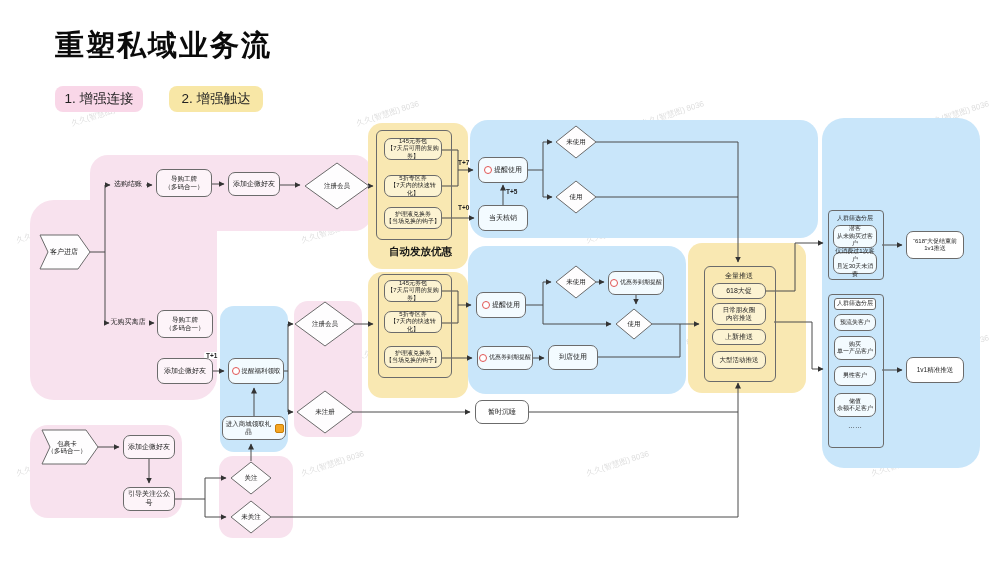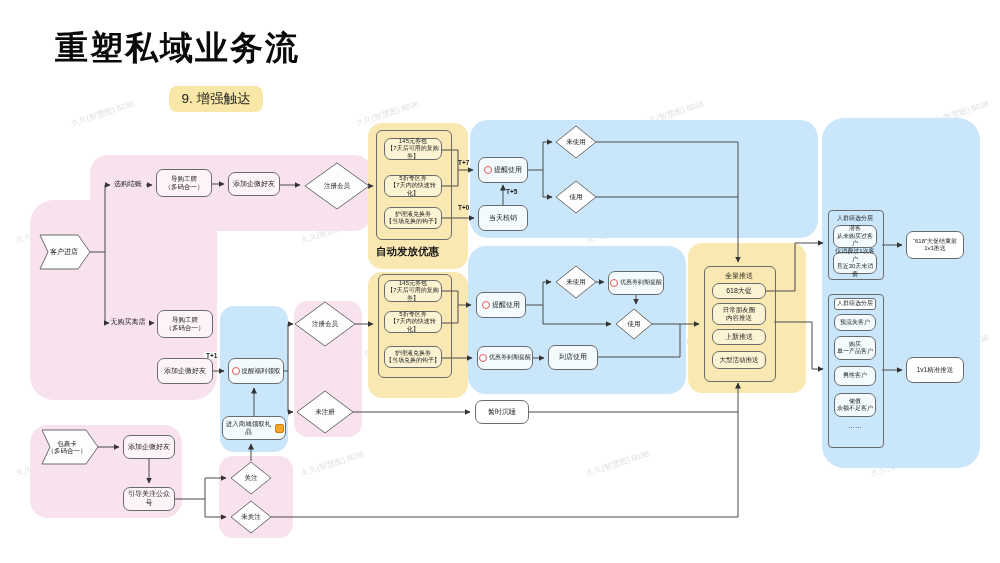--- a/index.html
+++ b/index.html
@@ -1,39 +1,39 @@
 <!DOCTYPE html>
 <html><head>
 <meta charset="utf-8">
 <style>
   html,body{margin:0;padding:0;background:#fff;}
   .stage{position:relative;width:1000px;height:563px;background:#ffffff;overflow:hidden;
          font-family:"Liberation Sans",sans-serif;color:#1a1a1a;}
-  .title{position:absolute;left:55px;top:26px;font-size:33px;font-weight:800;letter-spacing:2px;color:#0a0a0a;}
+  .title{position:absolute;left:55px;top:26px;font-size:29px;font-weight:800;letter-spacing:2px;color:#0a0a0a;}
   .badge{position:absolute;top:86px;height:26px;display:flex;align-items:center;justify-content:center;
          border-radius:8px;font-size:13.5px;color:#222;}
   .panel{position:absolute;border-radius:18px;}
   .p-pink{background:#f8e2ee;}
   .p-yellow{background:#f9e8b2;}
   .p-blue{background:#c9e6fa;}
   .inner-rect{position:absolute;border:1px solid #6b6b6b;border-radius:6px;background:transparent;}
   .node{position:absolute;display:flex;align-items:center;justify-content:center;text-align:center;
         border:1px solid #6b6b6b;border-radius:7px;font-size:7px;line-height:1.25;color:#222;padding:1px;box-sizing:border-box;}
   .node span{white-space:pre-line;}
   .n-pink{background:#fdf4f9;}
   .n-yellow{background:#fcf3d2;}
   .n-blue{background:#f3fbff;}
   .n-white{background:#ffffff;}
   .f6{font-size:6px;}  .f65{font-size:6.5px;}
   .lbl{position:absolute;font-size:7px;color:#222;text-align:center;white-space:pre-line;line-height:1.25;}
   .dtext{position:absolute;display:flex;align-items:center;justify-content:center;text-align:center;
          font-size:6.5px;color:#222;line-height:1.1;}
   .elabel{position:absolute;font-size:6.5px;font-weight:700;color:#222;}
   .elabel.boxed{background:#fff;padding:0 2px;border-radius:2px;}
-  .big-label{position:absolute;font-size:10.5px;font-weight:700;color:#151515;text-align:left;}
+  .big-label{position:absolute;font-size:10.5px;font-weight:700;color:#151515;text-align:right;}
   .hdr{position:absolute;font-size:7px;color:#222;text-align:center;}
   .alarm{display:inline-block;width:6px;height:6px;border:1.4px solid #e05555;border-radius:50%;margin-right:2px;flex:none;background:#fff;}
   .gift{display:inline-block;width:7px;height:7px;background:#f5a623;border:1px solid #c97f08;border-radius:2px;margin-left:2px;flex:none;}
   .wm{position:absolute;color:rgba(150,150,150,.32);font-size:8px;transform:rotate(-18deg);white-space:nowrap;pointer-events:none;}
   svg.edges{position:absolute;left:0;top:0;}
   .edge{stroke:#4a4a4a;stroke-width:1;fill:none;}
   .shape{fill:#fefdfe;stroke:#6b6b6b;stroke-width:1;}
 </style>
 </head>
 <body>
@@ -51,21 +51,22 @@
   <span class="wm" style="left:70px;top:342px">久久(智慧图) 8036</span>
   <span class="wm" style="left:355px;top:342px">久久(智慧图) 8036</span>
   <span class="wm" style="left:640px;top:342px">久久(智慧图) 8036</span>
   <span class="wm" style="left:925px;top:342px">久久(智慧图) 8036</span>
   <span class="wm" style="left:15px;top:458px">久久(智慧图) 8036</span>
   <span class="wm" style="left:300px;top:458px">久久(智慧图) 8036</span>
   <span class="wm" style="left:585px;top:458px">久久(智慧图) 8036</span>
   <span class="wm" style="left:870px;top:458px">久久(智慧图) 8036</span>
 
   <div class="title">重塑私域业务流</div>
-  <div class="badge" style="left:169px;width:94px;background:#f8e7a6">9. 增强触达</div>
+  <div class="badge" style="left:55px;width:88px;background:#f9d7e8">1. 增强连接</div>
+  <div class="badge" style="left:169px;width:94px;background:#f8e7a6">2. 增强触达</div>
 
   <div class="panel p-pink" style="left:90px;top:155px;width:282px;height:76px"></div>
   <div class="panel p-pink" style="left:30px;top:200px;width:187px;height:200px;border-radius:24px"></div>
   <div class="panel p-pink" style="left:30px;top:425px;width:152px;height:93px"></div>
   <div class="panel p-pink" style="left:219px;top:456px;width:74px;height:82px;border-radius:14px"></div>
   <div class="panel p-pink" style="left:294px;top:301px;width:68px;height:136px;border-radius:14px"></div>
   <div class="panel p-blue" style="left:220px;top:306px;width:68px;height:146px;border-radius:14px"></div>
   <div class="panel p-yellow" style="left:368px;top:123px;width:100px;height:146px;border-radius:14px"></div>
   <div class="panel p-yellow" style="left:368px;top:272px;width:100px;height:126px;border-radius:14px"></div>
   <div class="panel p-blue" style="left:470px;top:120px;width:348px;height:118px"></div>

